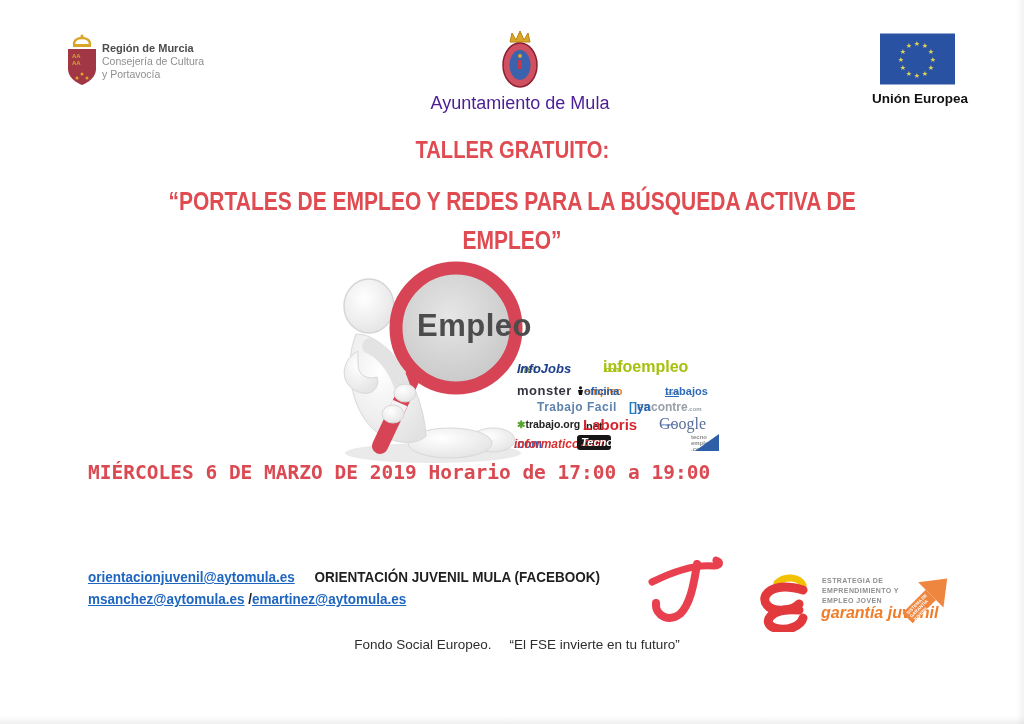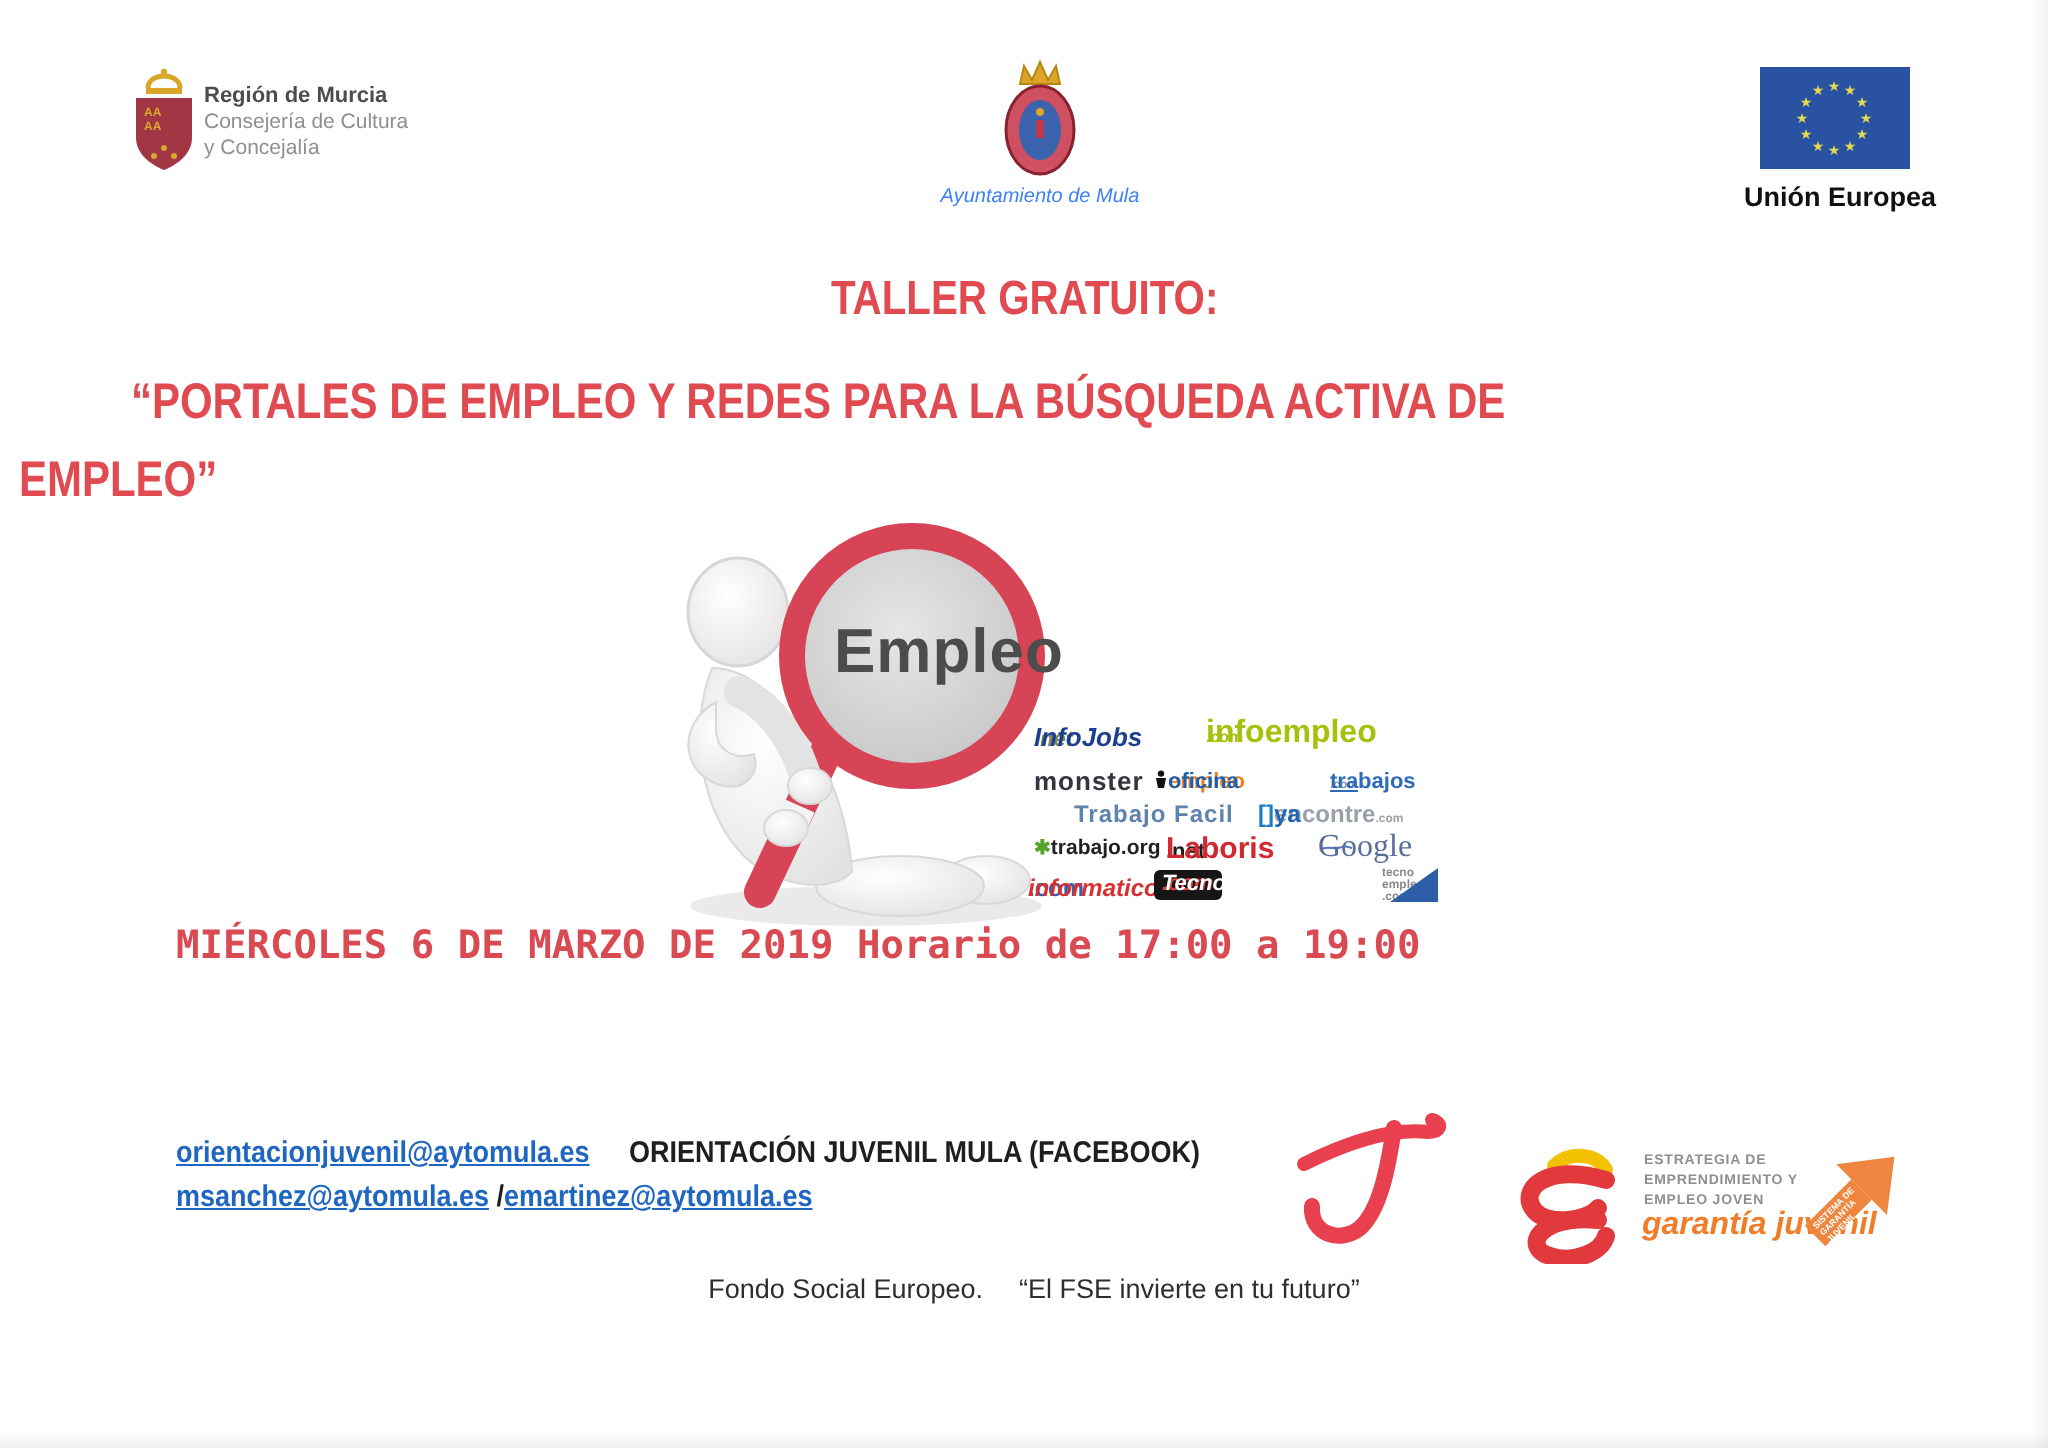--- a/index.html
+++ b/index.html
@@ -7,32 +7,32 @@
     position:relative; width:1024px; height:724px; background:#ffffff;
     font-family:"Liberation Sans", sans-serif; overflow:hidden;
   }
   .abs { position:absolute; }
 
   
   .murcia-text { left:102px; top:42px; line-height:13px; }
   .murcia-l1 { font-size:11px; font-weight:bold; color:#4c4c4c; }
   .murcia-l2, .murcia-l3 { font-size:10.5px; color:#8f8f8f; }
   .mula-label { left:400px; top:93px; width:240px; text-align:center;
-                font-size:10px; color:#3b82f6;font-style:italic; }
+                font-size:18px; color:#4c1d95; }
   .eu-label { left:872px; top:91px; width:100px; text-align:left;
               font-size:13.5px; font-weight:bold; color:#111; }
 
   
   .cond { display:inline-block; transform:scaleX(0.84); transform-origin:center;
           white-space:nowrap; }
   .cond-l { display:inline-block; transform:scaleX(0.90); transform-origin:left center;
             white-space:nowrap; }
   .title1 { left:0; top:136px; width:100%; text-align:center;
             font-size:24px; font-weight:bold; color:#e04b52; }
-  .title2 { left:0; top:182px; width:100%; 
+  .title2 { left:0; top:182px; width:100%; text-align:center;
             font-size:25px; font-weight:bold; color:#e04b52; line-height:39px;text-decoration:underline; }
 
   
   .figure-wrap { left:328px; top:256px; width:205px; height:212px; }
   .empleo-caption { left:417px; top:308px; font-size:31px; font-weight:bold;
                     color:#4c4c4c; letter-spacing:0.5px; }
 
   
   .portals { left:513px; top:358px; width:206px; height:97px; }
   .portals span, .portals div { position:absolute; white-space:nowrap; }
@@ -110,21 +110,21 @@
       <text x="8" y="26" font-size="6" font-weight="bold" fill="#d9a62a">AA</text>
       <text x="8" y="33" font-size="6" font-weight="bold" fill="#d9a62a">AA</text>
       <circle cx="18" cy="42" r="1.5" fill="#d9a62a"></circle>
       <circle cx="13" cy="46" r="1.5" fill="#d9a62a"></circle>
       <circle cx="23" cy="46" r="1.5" fill="#d9a62a"></circle>
     </svg>
   </div>
   <div class="abs murcia-text">
     <div class="murcia-l1">Región de Murcia</div>
     <div class="murcia-l2">Consejería de Cultura</div>
-    <div class="murcia-l3">y Concejalía</div>
+    <div class="murcia-l3">y Portavocía</div>
   </div>
 
   <div class="abs" style="left:495px; top:27px;">
     <svg width="50" height="64" viewBox="0 0 50 64">
       <path d="M15 15 L17 6 L21 13 L25 4 L29 13 L33 6 L35 15 Z" fill="#d9a62a" stroke="#b8860b" stroke-width="1"></path>
       <ellipse cx="25" cy="38" rx="17" ry="22" fill="#cf5060" stroke="#8a2030" stroke-width="1.5"></ellipse>
       <ellipse cx="25" cy="38" rx="10.5" ry="15" fill="#3b63ad"></ellipse>
       <rect x="23" y="33" width="4" height="9" fill="#c23a4a"></rect>
       <circle cx="25" cy="29" r="2" fill="#d9a62a"></circle>
     </svg>

